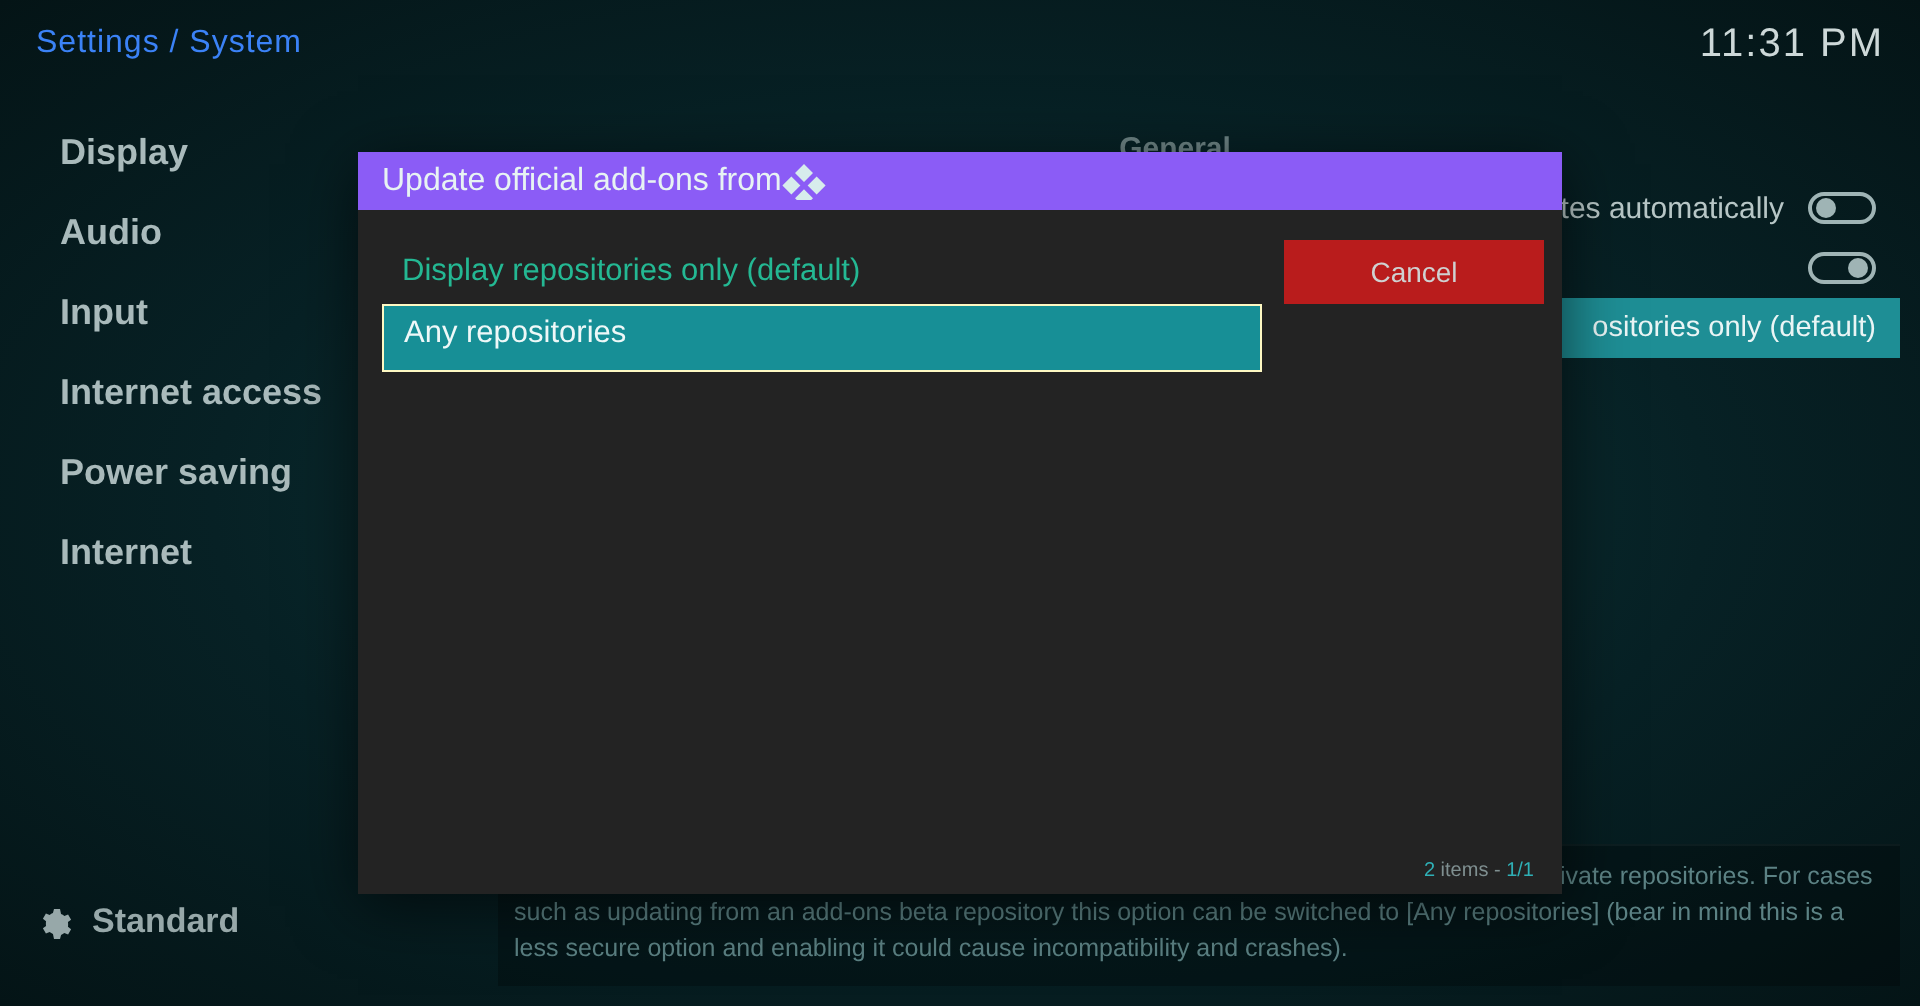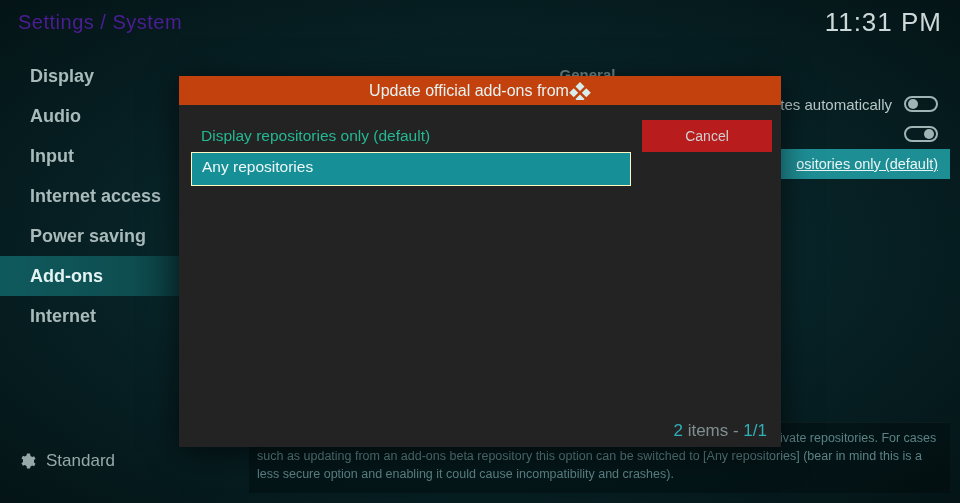--- a/index.html
+++ b/index.html
@@ -9,41 +9,41 @@
     background: radial-gradient(ellipse at center, #0e3a3c 0%, #072125 55%, #041416 100%);
     color: #cfd8d9;
     position: relative;
   }
   
   .header {
     position: absolute; top: 0; left: 0; right: 0; height: 44px;
     display: flex; align-items: center; justify-content: space-between;
     padding: 0 18px;
   }
-  .breadcrumb { font-size: 20px; font-weight: 300; color: #4c1d95; letter-spacing: 0.5px; }
-  .clock { font-size: 26px; font-weight: 300; color: #cdd8d8; letter-spacing: 1px; }
+  .breadcrumb { font-size: 16px; font-weight: 300; color: #3b82f6; letter-spacing: 0.5px; }
+  .clock { font-size: 20px; font-weight: 300; color: #cdd8d8; letter-spacing: 1px; }
 
   
   .sidebar {
     position: absolute; top: 56px; left: 0; width: 225px;
   }
   .sidebar-item {
     height: 40px; line-height: 40px; padding: 0 30px;
     font-size: 18px; font-weight: 700; color: #a9babb;
     cursor: default;
   }
   .sidebar-item.active {
     background: linear-gradient(to right, #0f5a5d 0%, #0e4d50 60%, rgba(14,77,80,0) 100%);
     color: #e3f2f2;
   }
 
   
   .mode-row {
-    position: absolute; left: 18px; bottom: 32px; display: flex; align-items: center; gap: 10px;
-    color: #97a8a9; font-size: 17px; font-weight: 400;
+    position: absolute; left: 18px; bottom: 32px; display: flex; align-items: flex-end; gap: 10px;
+    color: #97a8a9; font-size: 17px; font-weight: 700;
   }
   .gear {
     width: 18px; height: 18px; display: inline-block;
   }
   .gear svg { width: 18px; height: 18px; fill: #97a8a9; }
 
   
   .content-area {
     position: absolute; top: 56px; left: 225px; right: 10px; bottom: 0;
   }
@@ -61,41 +61,41 @@
   .toggle {
     width: 34px; height: 16px; border: 2px solid #9fb4b5; border-radius: 12px;
     position: relative;
   }
   .toggle::after {
     content: ""; position: absolute; top: 1px; width: 10px; height: 10px;
     border-radius: 50%; background: #9fb4b5;
   }
   .toggle.off::after { left: 2px; }
   .toggle.on::after  { right: 2px; }
-  .setting-value { font-size: 14.5px; color: #cfe7e7; text-decoration: underline; }
+  .setting-value { font-size: 14.5px; color: #cfe7e7; }
   .setting-label-right { color:#eaf5f5; }
 
   
   .help-footer {
     position: absolute; left: 249px; right: 10px; bottom: 10px;
     background: rgba(0,0,0,0.25);
     border-top: 1px solid rgba(255,255,255,0.04);
     padding: 6px 8px 10px 8px;
     font-size: 12.5px; color: #5c8284; line-height: 1.45;
   }
 
   
   .modal {
     position: absolute; top: 76px; left: 179px; width: 602px; height: 371px;
     background: #232323;
     box-shadow: 0 6px 30px rgba(0,0,0,0.6);
   }
   .modal-header {
-    height: 29px; background: #c2410c; display: flex; align-items: center;
-    justify-content: center; padding: 0 12px;
+    height: 29px; background: #8b5cf6; display: flex; align-items: center;
+    justify-content: flex-start; padding: 0 12px;
   }
   .modal-title { color: #e7f3f3; font-size: 16px; font-weight: 400; }
   .modal-logo { width: 22px; height: 18px; }
   .modal-logo svg { width: 22px; height: 18px; fill: #d7ecec; }
 
   .modal-body {
     position: absolute; top: 44px; left: 12px; width: 440px;
   }
   .option-row {
     height: 32px; line-height: 32px; padding: 0 10px; font-size: 15.5px;
@@ -110,39 +110,38 @@
 
   .modal-side {
     position: absolute; top: 44px; right: 9px; width: 130px;
   }
   .side-btn {
     height: 32px; background: #b91c1c; color: #cfd1d1; font-size: 14px;
     display: flex; align-items: center; justify-content: center;
   }
 
   .modal-footer {
-    position: absolute; right: 14px; bottom: 6px; font-size: 17px; color: #7f8f90;
+    position: absolute; right: 14px; bottom: 6px; font-size: 10px; color: #7f8f90;
   }
   .modal-footer .accent { color: #2fb0b6; }
 </style>
 </head>
 <body>
 
 <div class="header">
   <span class="breadcrumb">Settings / System</span>
   <span class="clock">11:31 PM</span>
 </div>
 
 <div class="sidebar">
   <div class="sidebar-item"><span>Display</span></div>
   <div class="sidebar-item"><span>Audio</span></div>
   <div class="sidebar-item"><span>Input</span></div>
   <div class="sidebar-item"><span>Internet access</span></div>
   <div class="sidebar-item"><span>Power saving</span></div>
-  <div class="sidebar-item active"><span>Add-ons</span></div>
   <div class="sidebar-item"><span>Internet</span></div>
 </div>
 
 <div class="mode-row">
   <span class="gear">
     <svg viewBox="0 0 24 24">
         <path d="M12 8a4 4 0 1 0 0 8 4 4 0 0 0 0-8zm9.4 4a7.5 7.5 0 0 0-.1-1.3l2.1-1.6-2-3.5-2.5 1a7.6 7.6 0 0 0-2.2-1.3L16 2h-4l-.7 2.7a7.6 7.6 0 0 0-2.2 1.3l-2.5-1-2 3.5 2.1 1.6A7.5 7.5 0 0 0 6.6 12c0 .4 0 .9.1 1.3l-2.1 1.6 2 3.5 2.5-1c.7.5 1.4 1 2.2 1.3L12 22h4l.7-2.7c.8-.3 1.5-.8 2.2-1.3l2.5 1 2-3.5-2.1-1.6c.1-.4.1-.9.1-1.3z"></path>
       </svg>
   </span>
   <span>Standard</span>

